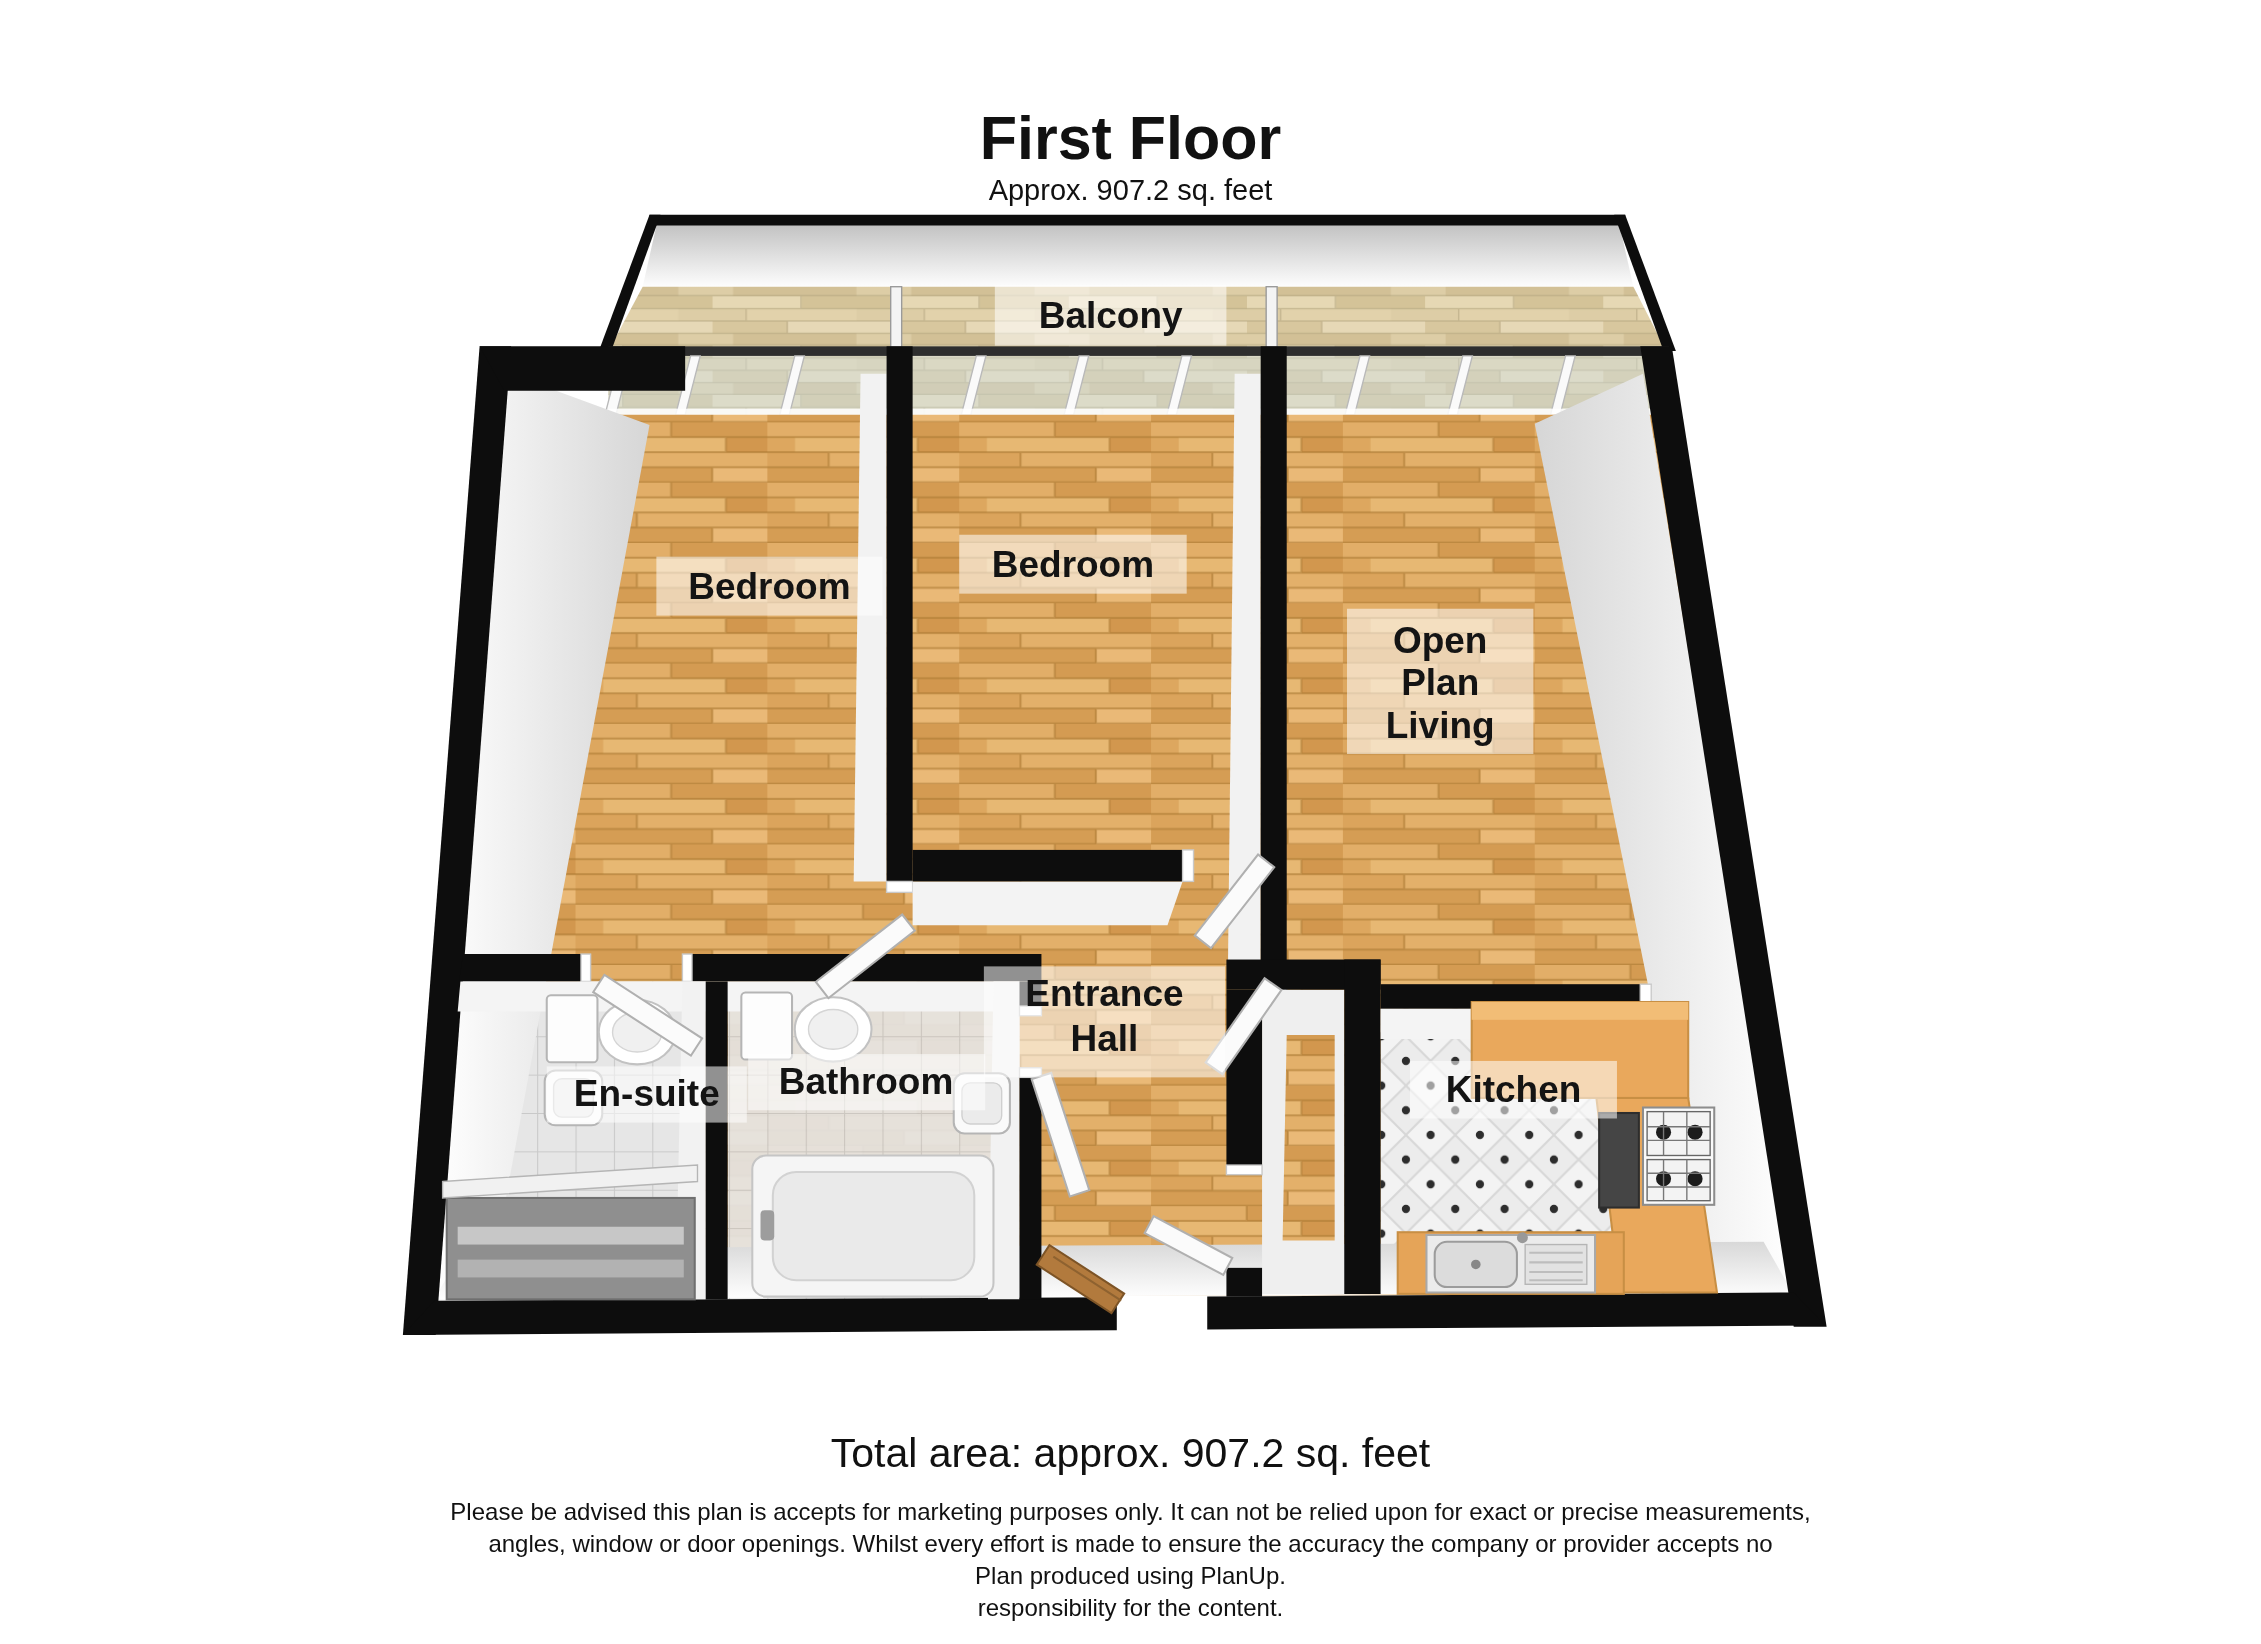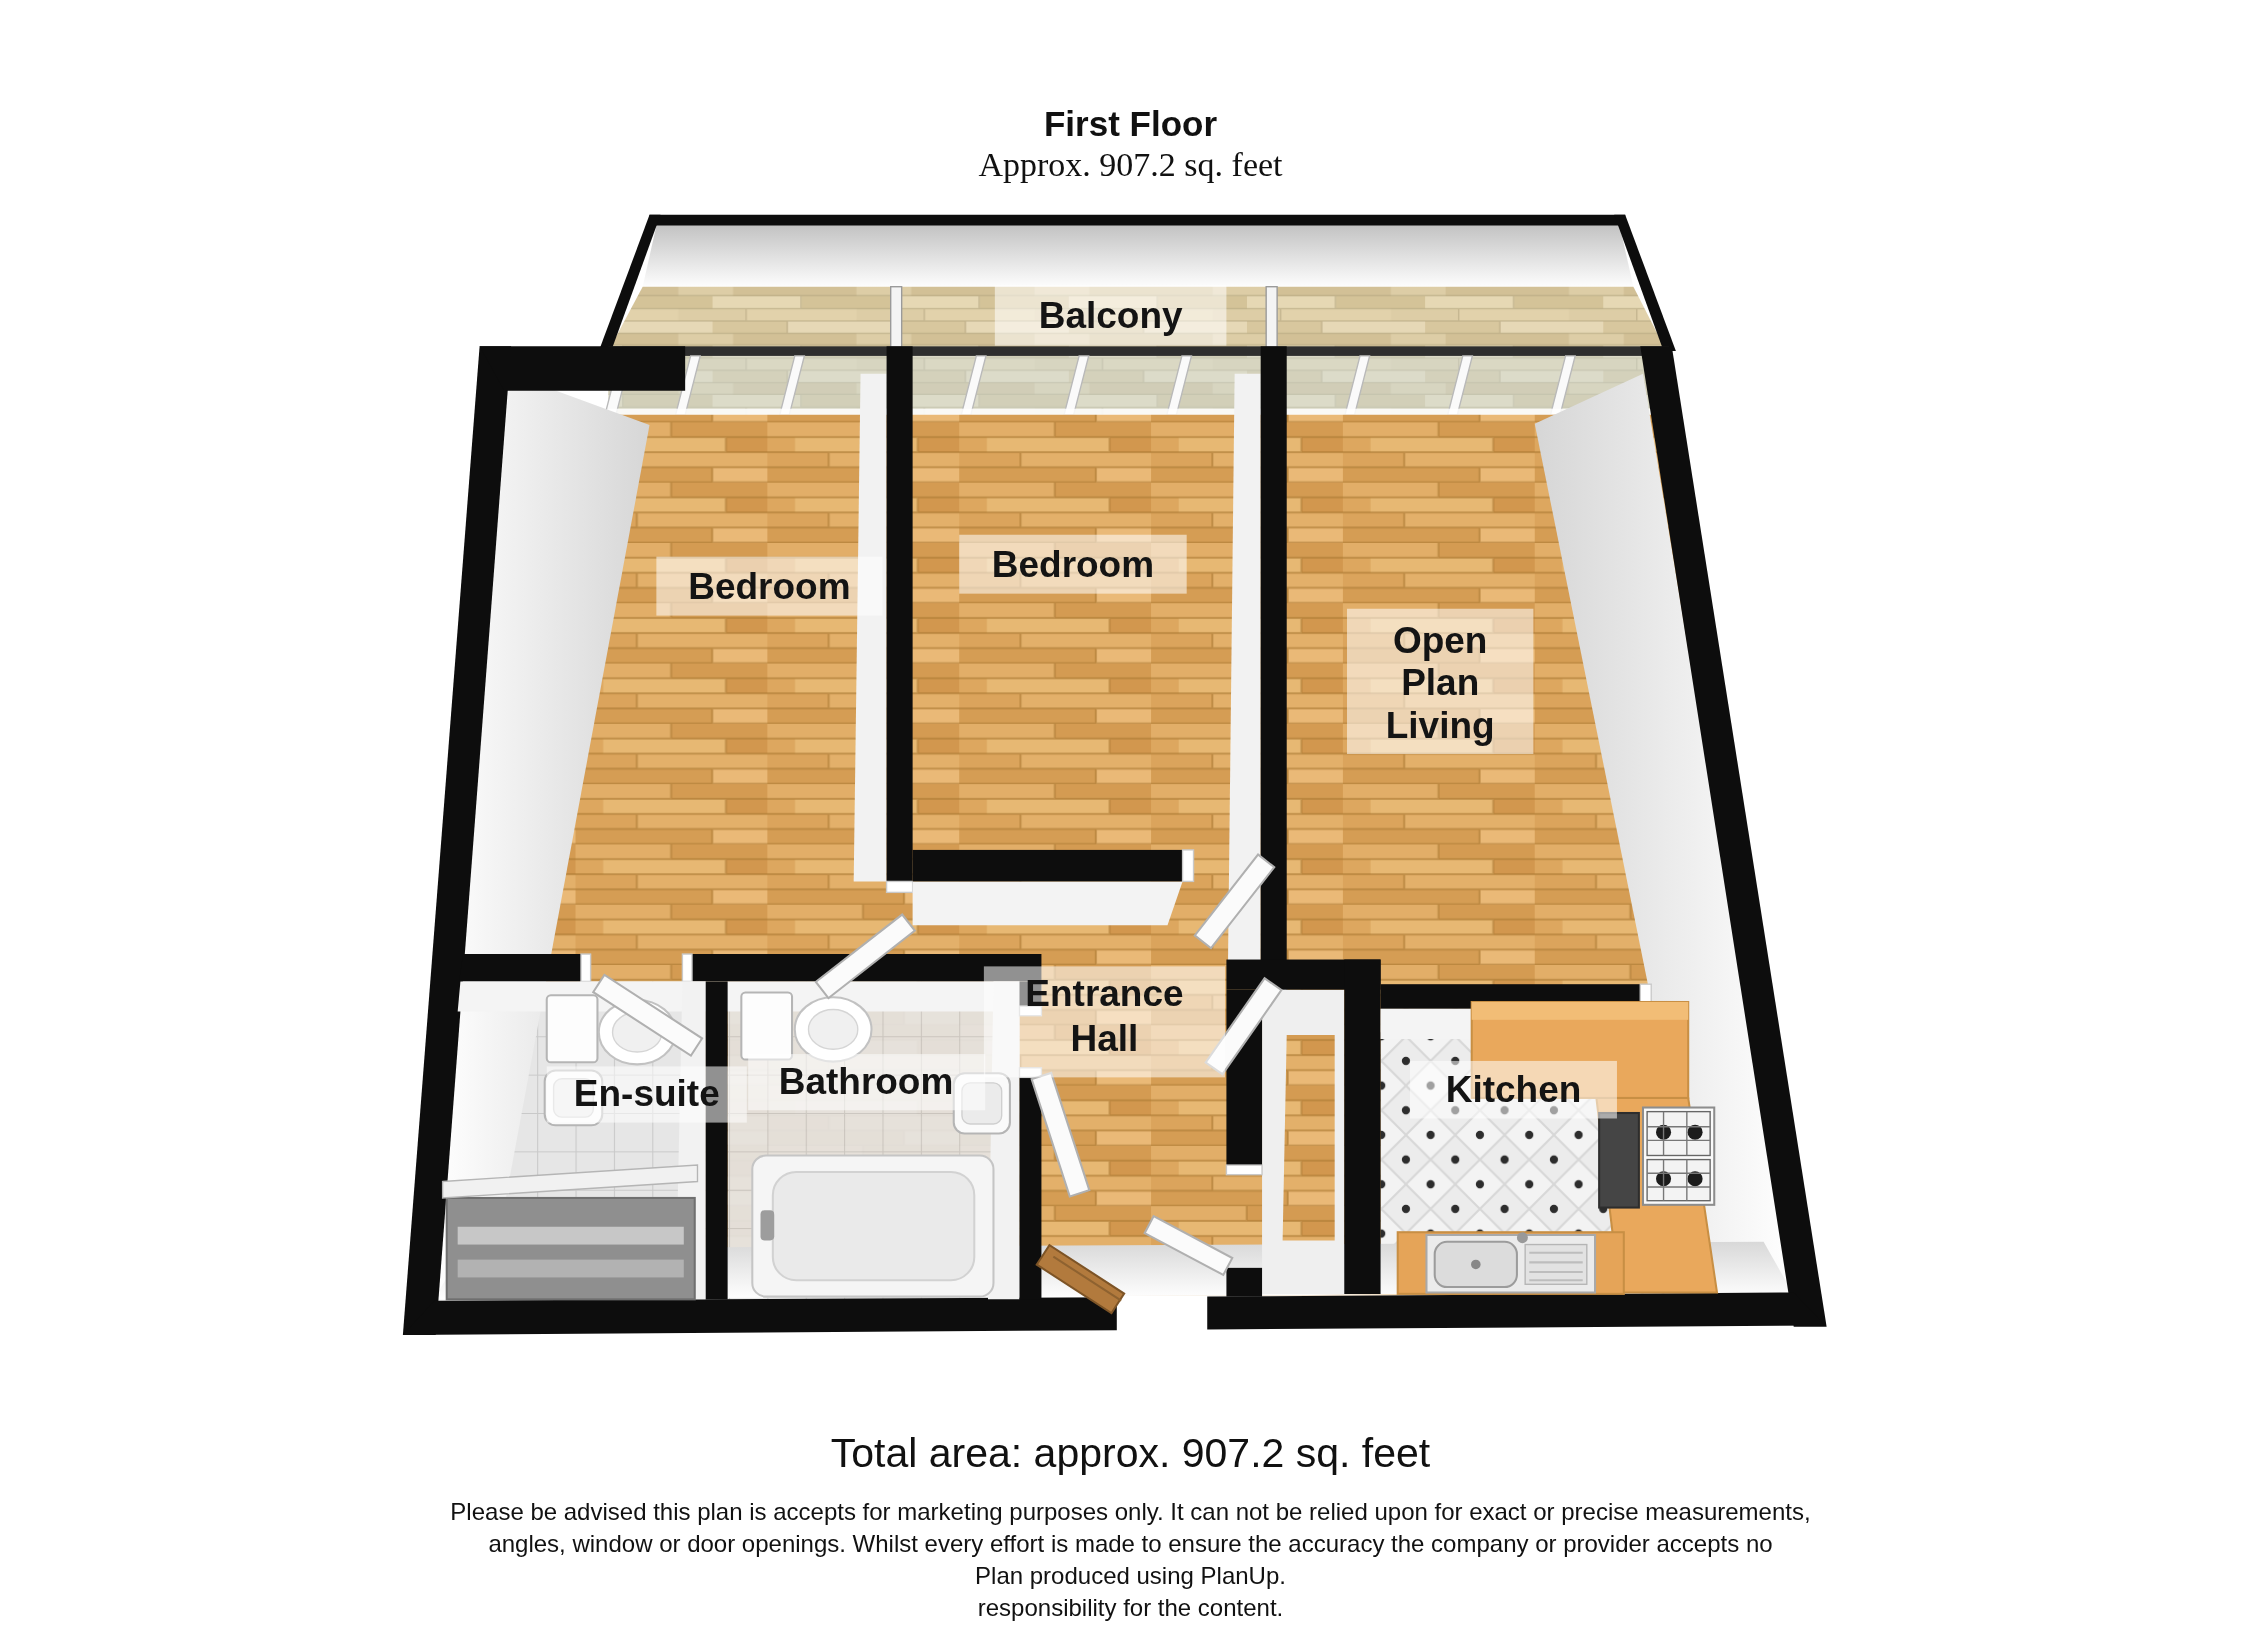--- a/index.html
+++ b/index.html
@@ -1,21 +1,21 @@
 <!DOCTYPE html>
 <html style="font-size:11px"><head>
 <meta charset="utf-8">
 <style>
   html,body{margin:0;padding:0;background:#ffffff;}
   #canvas{position:relative;width:2261px;height:1645px;background:#ffffff;overflow:hidden;
           font-family:"Liberation Sans", sans-serif;}
   .hdr{position:absolute;left:0;right:0;text-align:center;color:#111;}
   #hdr-block{top:104px;}
-  #hdr-block .title{font-size:35px;font-weight:bold;line-height:1.12;}
-  #hdr-block .subtitle{font-size:34px;font-weight:normal;line-height:1.3;font-family:Liberation Serif, serif;}
+  #hdr-block .title{font-size:61px;font-weight:bold;line-height:1.12;}
+  #hdr-block .subtitle{font-size:29px;font-weight:normal;line-height:1.3;}
   #ftr-block{top:1429px;}
   #ftr-block .total{font-size:41px;font-weight:normal;line-height:1.2;}
   #ftr-block .disc{margin-top:18px;font-size:24px;line-height:32px;font-weight:normal;}
   svg{position:absolute;left:0;top:0;}
   svg text{font-family:"Liberation Sans", sans-serif;font-weight:bold;fill:#141414;}
   .roomlbl{font-size:54px;}
   .lblbg{fill:#ffffff;opacity:0.55;}
 </style>
 </head>
 <body>

